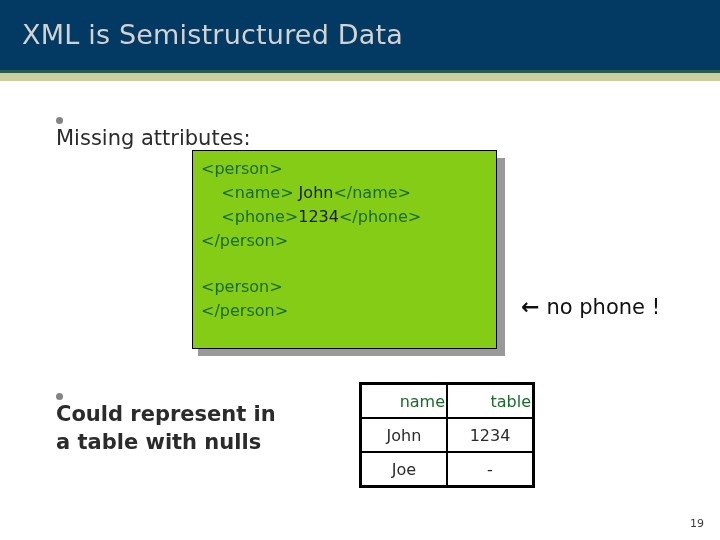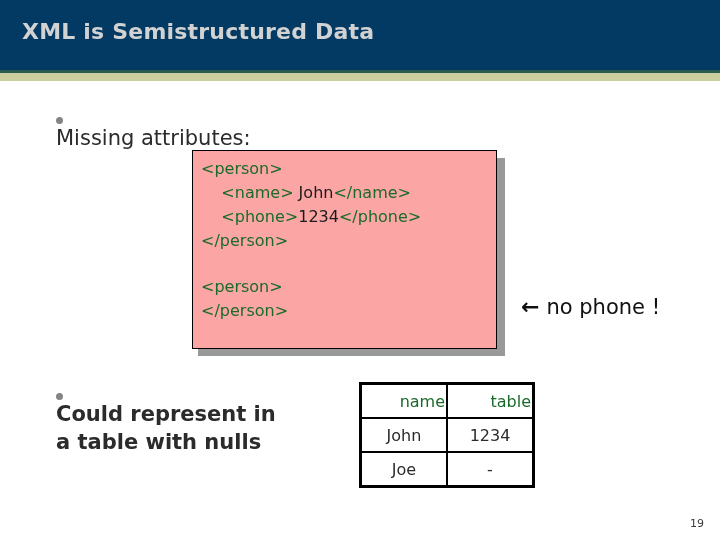--- a/index.html
+++ b/index.html
@@ -21,22 +21,22 @@
     left: 0; top: 0;
     width: 720px;
     height: 70px;
     background: #033A63;
   }
   .title-text {
     position: absolute;
     left: 22px;
     top: 19px;
     font-family: "DejaVu Sans", sans-serif;
-    font-size: 22px;
-    font-weight: bold;
+    font-size: 27px;
+    font-weight: normal;
     color: #d2d2d2;
     letter-spacing: 0.2px;
     white-space: nowrap;
   }
   .rule-green {
     position: absolute;
     left: 0; top: 70px;
     width: 720px;
     height: 3px;
     background: #2a5c4e;
@@ -84,21 +84,21 @@
     width: 307px;
     height: 198px;
     background: #999999;
   }
   .code-box {
     position: absolute;
     left: 192px;
     top: 150px;
     width: 305px;
     height: 199px;
-    background: #fca5a5;
+    background: #84cc16;
     border: 1px solid #000000;
     box-sizing: border-box;
     padding: 6px 0 0 8px;
   }
   .code-line {
     font-family: "DejaVu Sans", sans-serif;
     font-size: 16px;
     line-height: 24px;
     color: #1b1b1b;
     white-space: pre;

